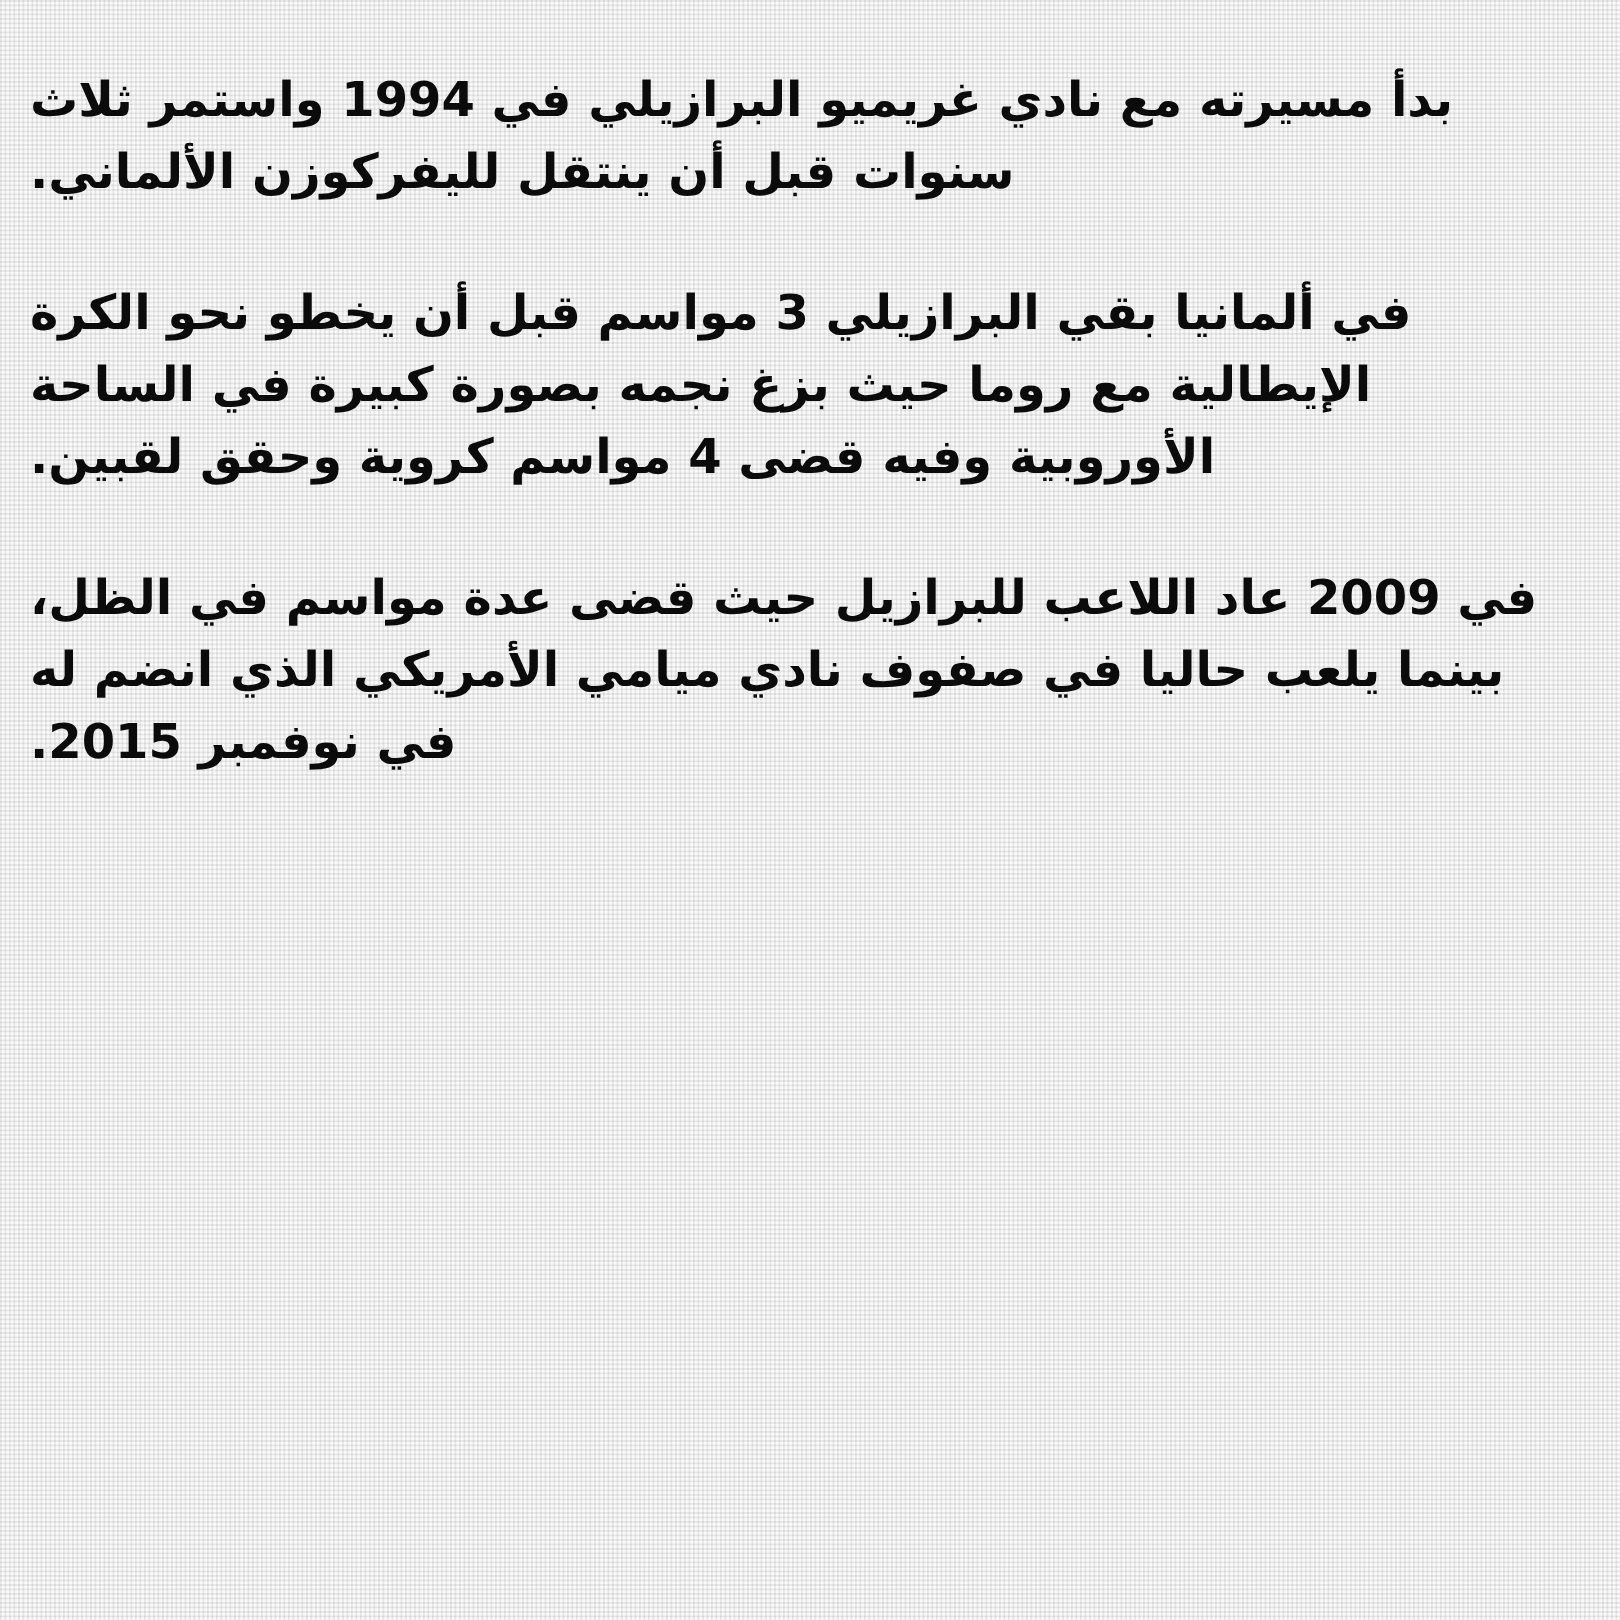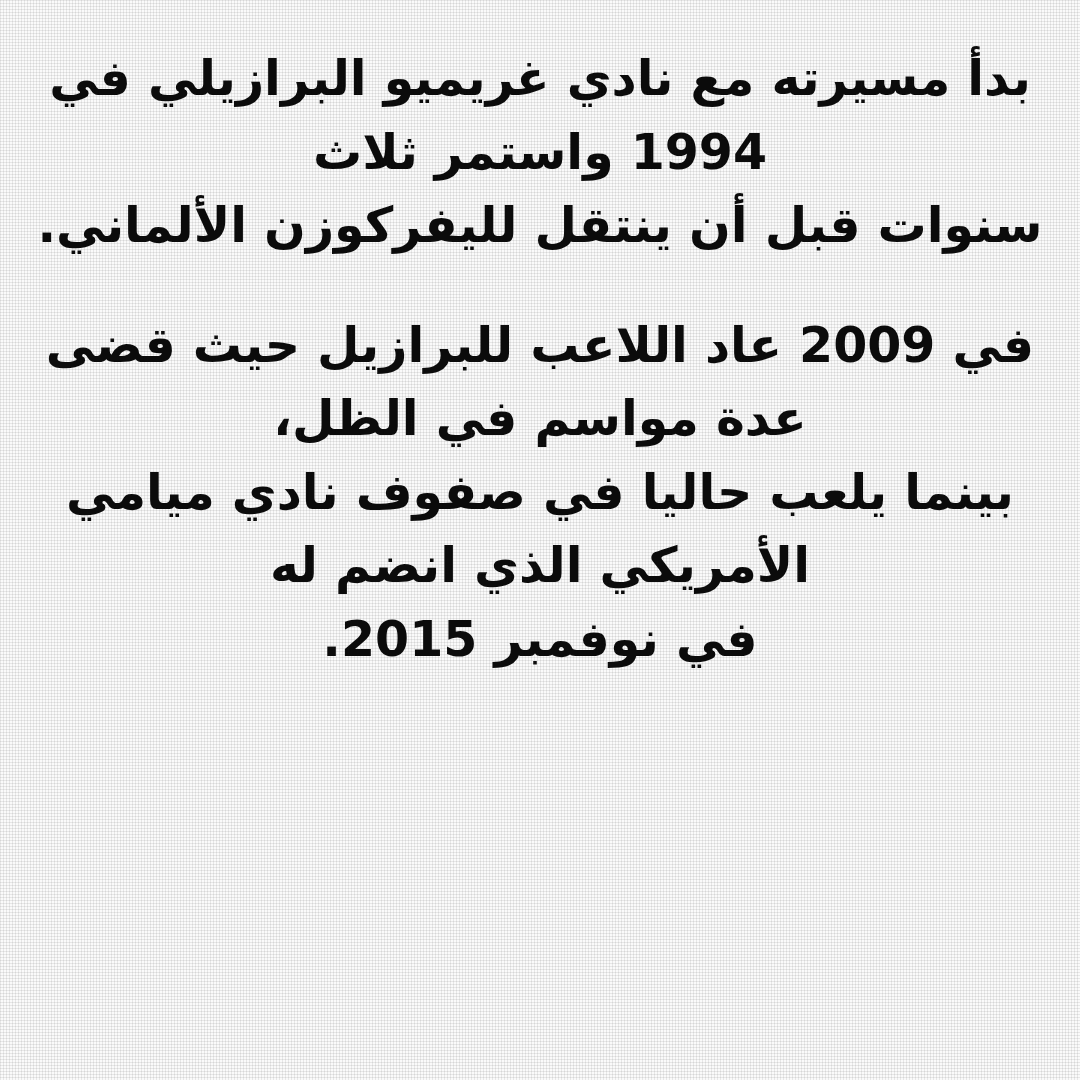--- a/index.html
+++ b/index.html
@@ -25,39 +25,42 @@
     width: 100%;
     display: flex;
     flex-direction: column;
     align-items: center;
   }
 
   p.para {
     margin: 0 0 46px 0;
     width: 100%;
     direction: rtl;
-    text-align: center;
+    text-align: left;
     white-space: pre-line;
     font-weight: bold;
-    font-size: 49px;
+    font-size: 32px;
     line-height: 1.5;
     color: #0b0b0b;
     letter-spacing: 0;
   }
   p.para:last-child { margin-bottom: 0; }
 </style>
 </head>
 <body>
 
 <div class="canvas">
 
   <div class="text-block">
     <p class="para" dir="rtl">بدأ مسيرته مع نادي غريميو البرازيلي في 1994 واستمر ثلاث
 سنوات قبل أن ينتقل لليفركوزن الألماني.</p>
 
+    <p class="para" dir="rtl">في ألمانيا بقي البرازيلي 3 مواسم قبل أن يخطو نحو الكرة
+الإيطالية مع روما حيث بزغ نجمه بصورة كبيرة في الساحة
+الأوروبية وفيه قضى 4 مواسم كروية وحقق لقبين.</p>
 
 
     <p class="para" dir="rtl">في 2009 عاد اللاعب للبرازيل حيث قضى عدة مواسم في الظل،
 بينما يلعب حاليا في صفوف نادي ميامي الأمريكي الذي انضم له
 في نوفمبر 2015.</p>
   </div>
 
 </div>
 
 </body></html>

